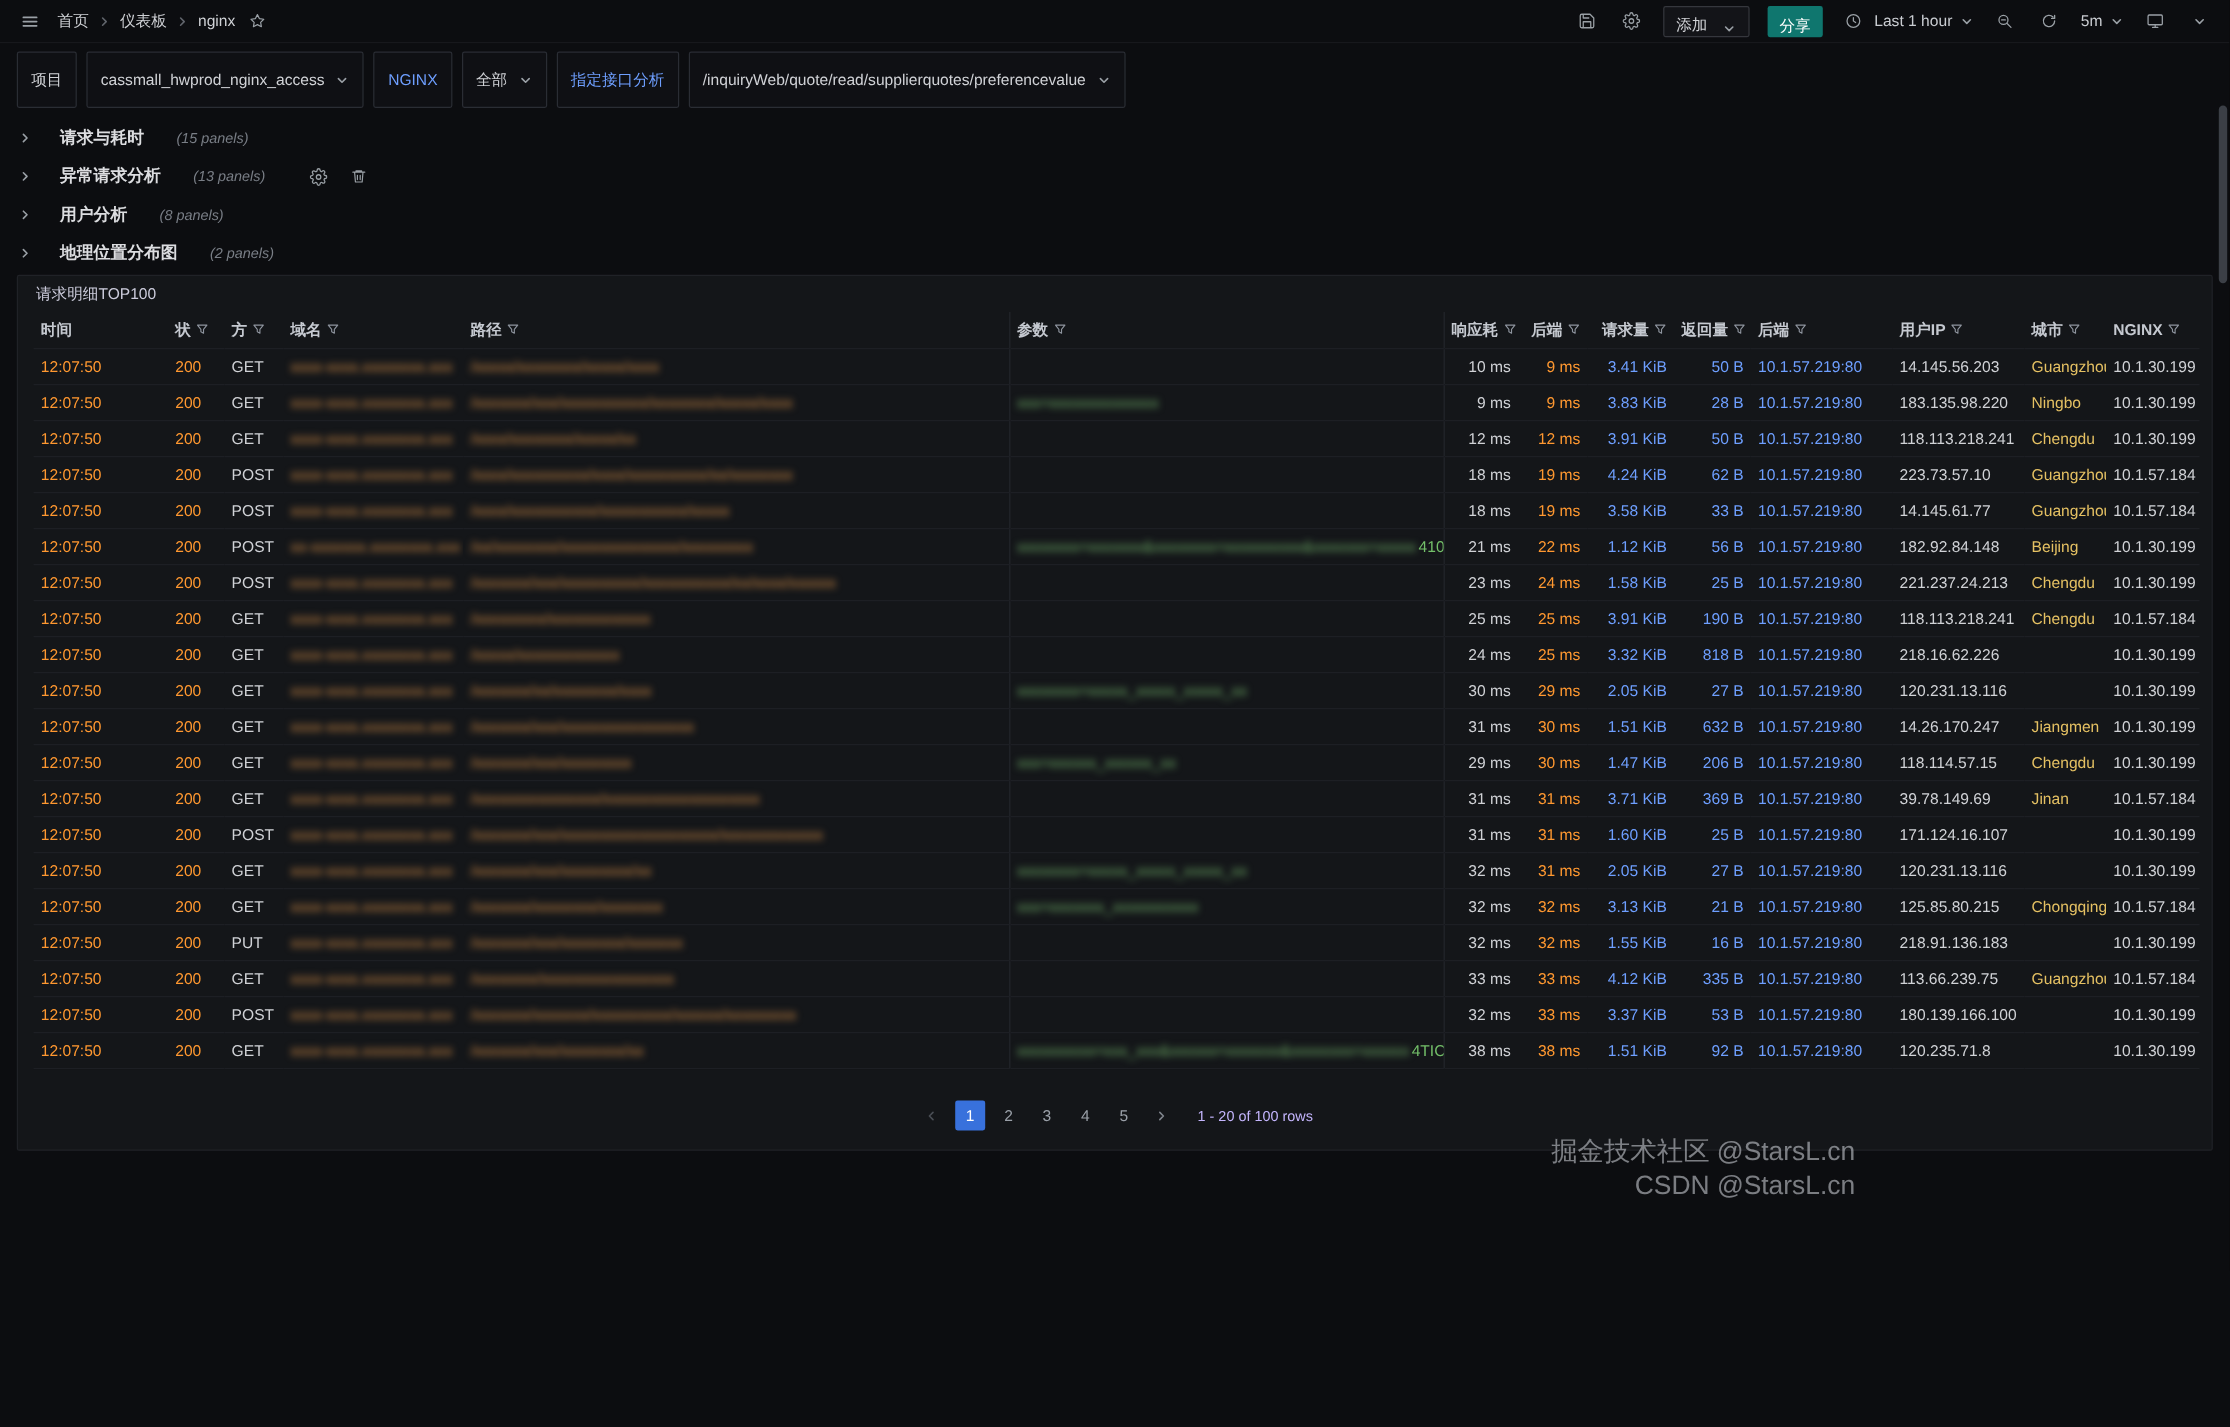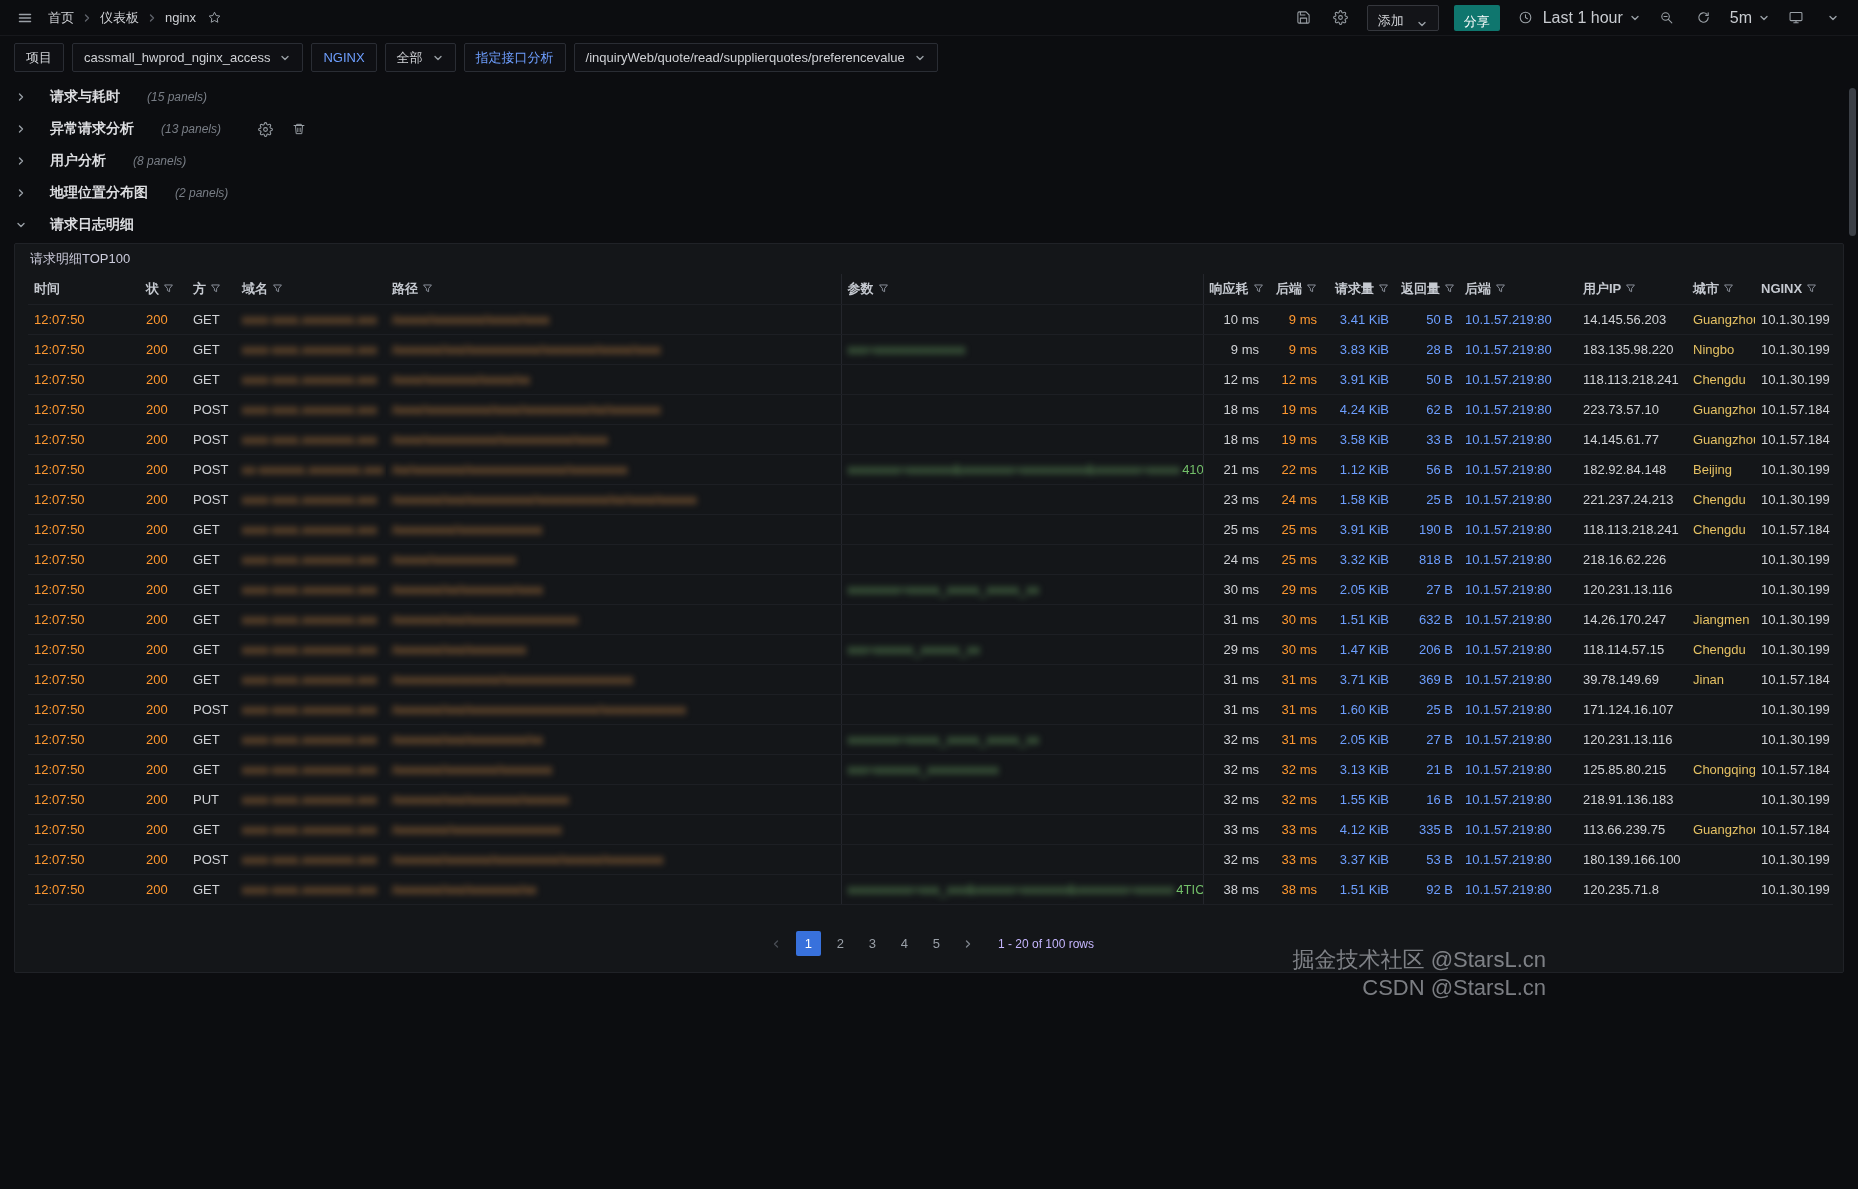--- a/index.html
+++ b/index.html
@@ -10,26 +10,26 @@
   
   .topnav{display:flex;align-items:center;height:36px;padding:0 14px;gap:12px;border-bottom:1px solid #17181c}
   .iconbtn{display:inline-flex;align-items:center;justify-content:center;width:22px;height:22px;color:#9aa0a6;cursor:pointer;flex:0 0 auto}
   .breadcrumb{display:flex;align-items:center;gap:7px;font-size:13px;color:#cfd1d5}
   .crumb{cursor:pointer;white-space:nowrap}
   .bc-sep{display:inline-flex;color:#60646b}
   .topnav-right{margin-left:auto;display:flex;align-items:center;gap:15px}
   .btn{display:inline-flex;align-items:flex-end;gap:12px;height:26px;padding:0 10px;border-radius:2px;font-size:13px;cursor:pointer;border:none;background:transparent;color:#d0d2d6;font-family:inherit}
   .btn-dark{border:1px solid #35373d;background:#131418}
   .btn-primary{background:#0f766e;color:#fff}
-  .tp{display:flex;align-items:center;gap:6px;font-size:16px;color:#c9ccd1;cursor:pointer;white-space:nowrap}
+  .tp{display:flex;align-items:center;gap:6px;font-size:13px;color:#c9ccd1;cursor:pointer;white-space:nowrap}
   .cw{display:inline-flex;color:#9aa0a6}
 
   
   .varbar{display:flex;align-items:center;gap:8px;padding:7px 14px}
-  .chip{display:inline-flex;align-items:center;gap:9px;height:29px;padding:0 11px;border:1px solid #2a2d34;border-radius:2px;background:#0f1014;font-size:13px;color:#d0d2d6;white-space:nowrap}
+  .chip{display:inline-flex;align-items:center;gap:9px;height:47px;padding:0 11px;border:1px solid #2a2d34;border-radius:2px;background:#0f1014;font-size:13px;color:#d0d2d6;white-space:nowrap}
   .chip.accent{color:#6e9fff}
   .chip.select{cursor:pointer}
 
   
   .sections{padding:2px 6px 0}
   .section-row{display:flex;align-items:center;height:32px;padding:0 9px;gap:23px;cursor:pointer}
   .sec-chev{display:inline-flex;color:#9aa0a6}
   .section-title{font-size:14px;font-weight:700;color:#dcdde0;white-space:nowrap}
   .section-count{font-size:12px;font-style:italic;color:#797e86;margin-left:4px;white-space:nowrap}
   .section-actions{display:inline-flex;gap:16px;margin-left:12px;color:#9aa0a6}
@@ -252,28 +252,20 @@
       </div>
       <div class="section-row">
         <span class="sec-chev">
           <svg width="12" height="12" viewBox="0 0 16 16" fill="none" stroke="currentColor" stroke-width="1.8" stroke-linecap="round" stroke-linejoin="round">
             <path d="M6 4l4 4-4 4"></path>
           </svg>
         </span>
         <span class="section-title">地理位置分布图</span>
         <span class="section-count">(2 panels)</span>
       </div>
-      <div class="section-row">
-        <span class="sec-chev">
-          <svg width="12" height="12" viewBox="0 0 16 16" fill="none" stroke="currentColor" stroke-width="1.8" stroke-linecap="round" stroke-linejoin="round">
-            <path d="M4 6l4 4 4-4"></path>
-          </svg>
-        </span>
-        <span class="section-title">请求日志明细</span>
-      </div>
     </div>
 
   <section class="panel">
     <div class="panel-header">
       <span>请求明细TOP100</span>
     </div>
     <div class="table-wrap">
       <table>
         <colgroup id="cols">
             <col style="width: 112px;">

